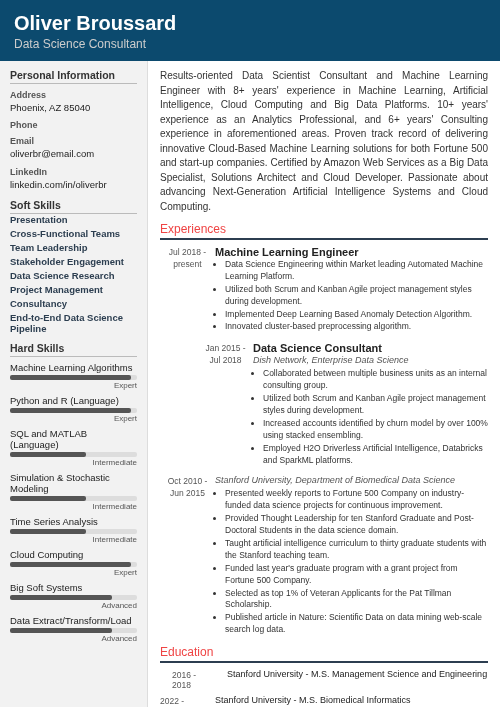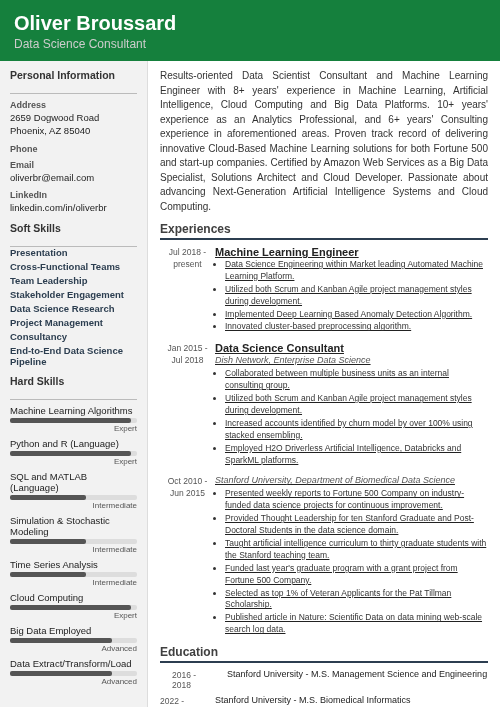--- a/index.html
+++ b/index.html
@@ -11,21 +11,21 @@
       width: 500px;
       min-height: 707px;
     }
     .page {
       display: flex;
       flex-direction: column;
       width: 500px;
     }
     
     .header {
-      background: #15803d;
+      background: #0c4a6e;
       color: #fff;
       padding: 12px 14px 10px 14px;
     }
     .header-name {
       font-size: 20px;
       font-weight: bold;
       color: #fff;
     }
     .header-title {
       font-size: 12px;
@@ -46,21 +46,21 @@
       padding: 8px 10px;
       border-right: 1px solid #ddd;
     }
     .sidebar-section-title {
       font-size: 10.5px;
       font-weight: bold;
       color: #333;
       margin-bottom: 0;
       margin-top: 8px;
       border-bottom: 1px solid #bbb;
-      padding-bottom: 12px;
+      padding-bottom: 2px;
     }
     .sidebar-section-title:first-child {
       margin-top: 0;
     }
     .info-label {
       font-size: 9px;
       font-weight: bold;
       color: #555;
       margin-top: 6px;
       margin-bottom: 1px;
@@ -102,22 +102,22 @@
     }
     .summary {
       font-size: 10px;
       color: #333;
       line-height: 1.45;
       margin-bottom: 8px;
       text-align: justify;
     }
     .section-title {
       font-size: 12px;
-      font-weight: bold;
-      color: #404040;
+      font-weight: normal;
+      color: #ef4444;
       border-bottom: 2px solid #2c3e50;
       padding-bottom: 2px;
       margin-bottom: 6px;
       margin-top: 4px;
     }
     .experience-item {
       display: flex;
       flex-direction: row;
       margin-bottom: 8px;
     }
@@ -125,21 +125,20 @@
       width: 55px;
       min-width: 55px;
       font-size: 8.5px;
       color: #555;
       padding-top: 1px;
       line-height: 1.4;
       text-align: center;
     }
     .exp-body {
       flex: 1;
-      text-decoration: underline;
     }
     .exp-job-title {
       font-size: 11px;
       font-weight: bold;
       color: #222;
       margin-bottom: 1px;
     }
     .exp-company {
       font-size: 9px;
       color: #555;
@@ -190,21 +189,20 @@
     <div class="header-title">Data Science Consultant</div>
   </div>
 
   <div class="main">
 
     <div class="sidebar">
 
       <div class="sidebar-section-title">Personal Information</div>
 
       <div class="info-label">Address</div>
-      <div class="info-value">2659 Dogwood Road</div>
       <div class="info-value">Phoenix, AZ 85040</div>
 
       <div class="info-label">Phone</div>
 
       <div class="info-label">Email</div>
       <div class="info-value">oliverbr@email.com</div>
 
       <div class="info-label">LinkedIn</div>
       <div class="info-value">linkedin.com/in/oliverbr</div>
 
@@ -258,21 +256,21 @@
             <div class="skill-level-label">Intermediate</div>
           </div>
           <div>
             <div class="skill-name">Cloud Computing</div>
             <div class="skill-bar-container">
               <div class="skill-bar" style="width: 95%;"></div>
             </div>
             <div class="skill-level-label">Expert</div>
           </div>
           <div>
-            <div class="skill-name">Big Data Employed</div>
+            <div class="skill-name">Big Soft Systems</div>
             <div class="skill-bar-container">
               <div class="skill-bar" style="width: 80%;"></div>
             </div>
             <div class="skill-level-label">Advanced</div>
           </div>
           <div>
             <div class="skill-name">Data Extract/Transform/Load</div>
             <div class="skill-bar-container">
               <div class="skill-bar" style="width: 80%;"></div>
             </div>
@@ -295,21 +293,21 @@
               <div class="exp-job-title">Machine Learning Engineer</div>
               <ul class="exp-bullets">
                 <li>Data Science Engineering within Market leading Automated Machine Learning Platform.</li>
                 <li>Utilized both Scrum and Kanban Agile project management styles during development.</li>
                 <li>Implemented Deep Learning Based Anomaly Detection Algorithm.</li>
                 <li>Innovated cluster-based preprocessing algorithm.</li>
               </ul>
             </div>
           </div>
           <div class="experience-item">
-            <div class="exp-date" style="white-space: pre-line;">Jan 2015 -
+            <div class="exp-date" style="white-space: pre-line; margin-left: 38px;">Jan 2015 -
 Jul 2018</div>
             <div class="exp-body">
               <div class="exp-job-title">Data Science Consultant</div>
               <div class="exp-company">Dish Network, Enterprise Data Science</div>
               <ul class="exp-bullets">
                 <li>Collaborated between multiple business units as an internal consulting group.</li>
                 <li>Utilized both Scrum and Kanban Agile project management styles during development.</li>
                 <li>Increased accounts identified by churn model by over 100% using stacked ensembling.</li>
                 <li>Employed H2O Driverless Artificial Intelligence, Databricks and SparkML platforms.</li>
               </ul>

